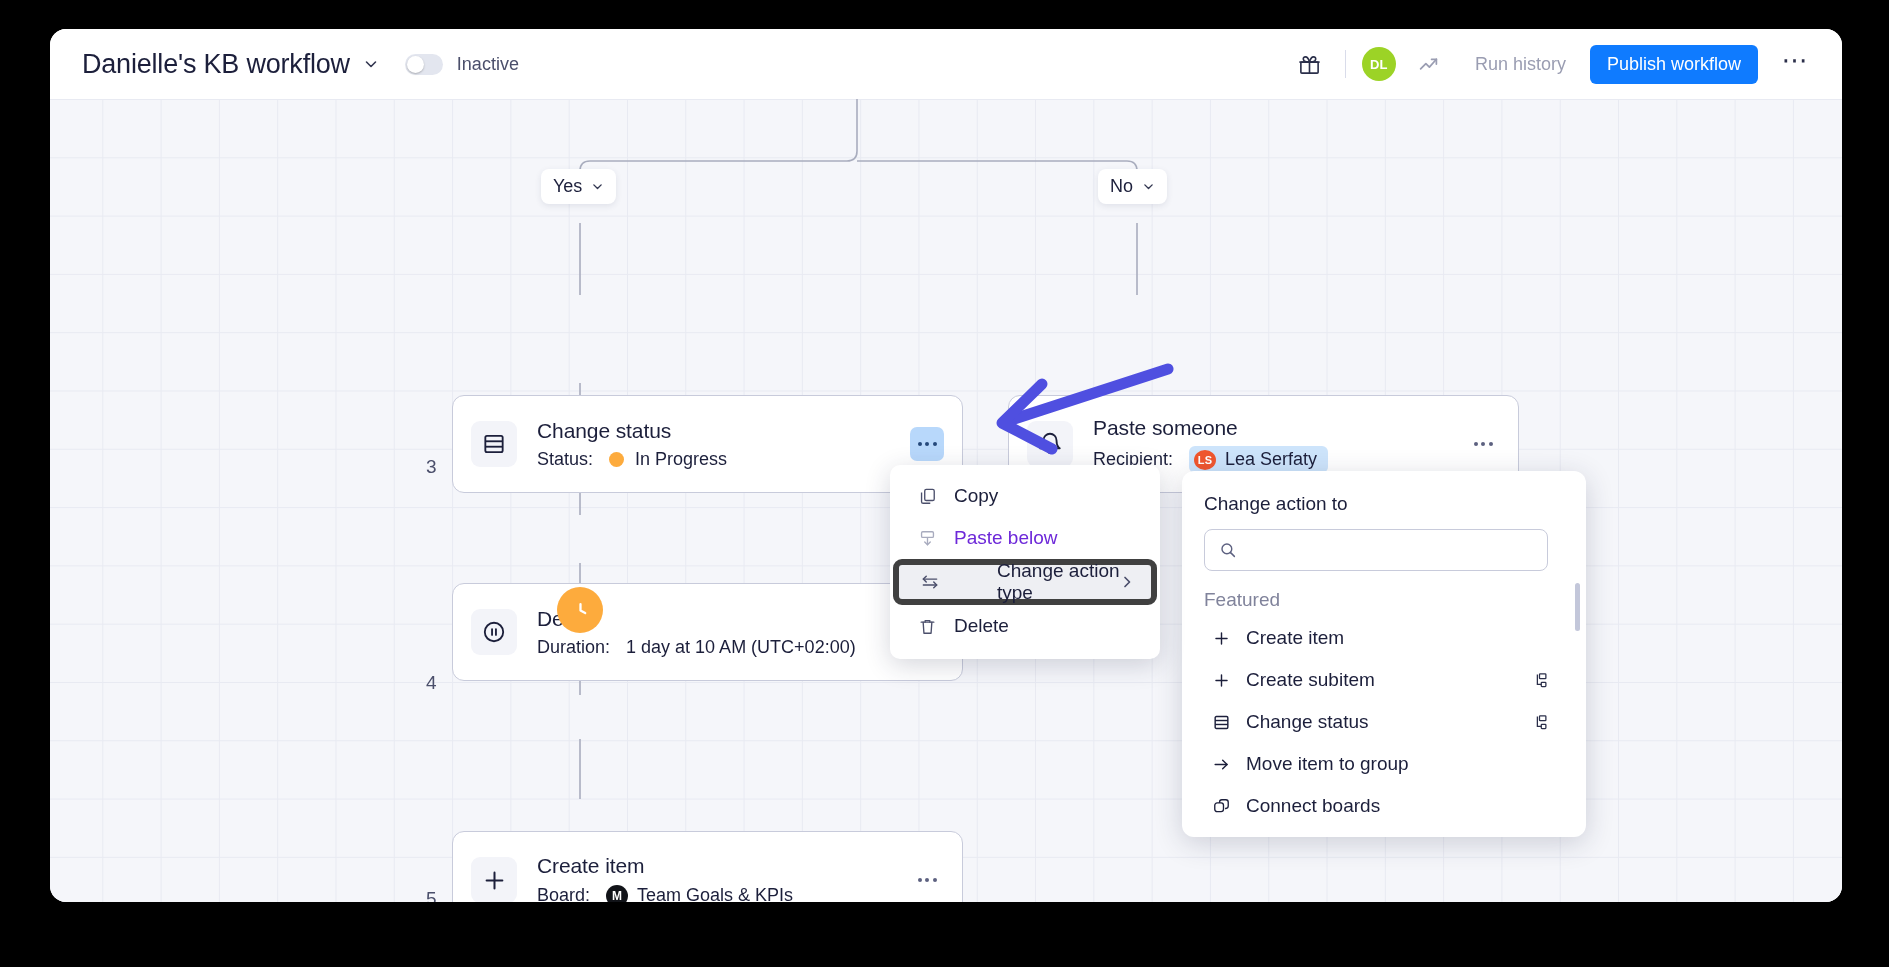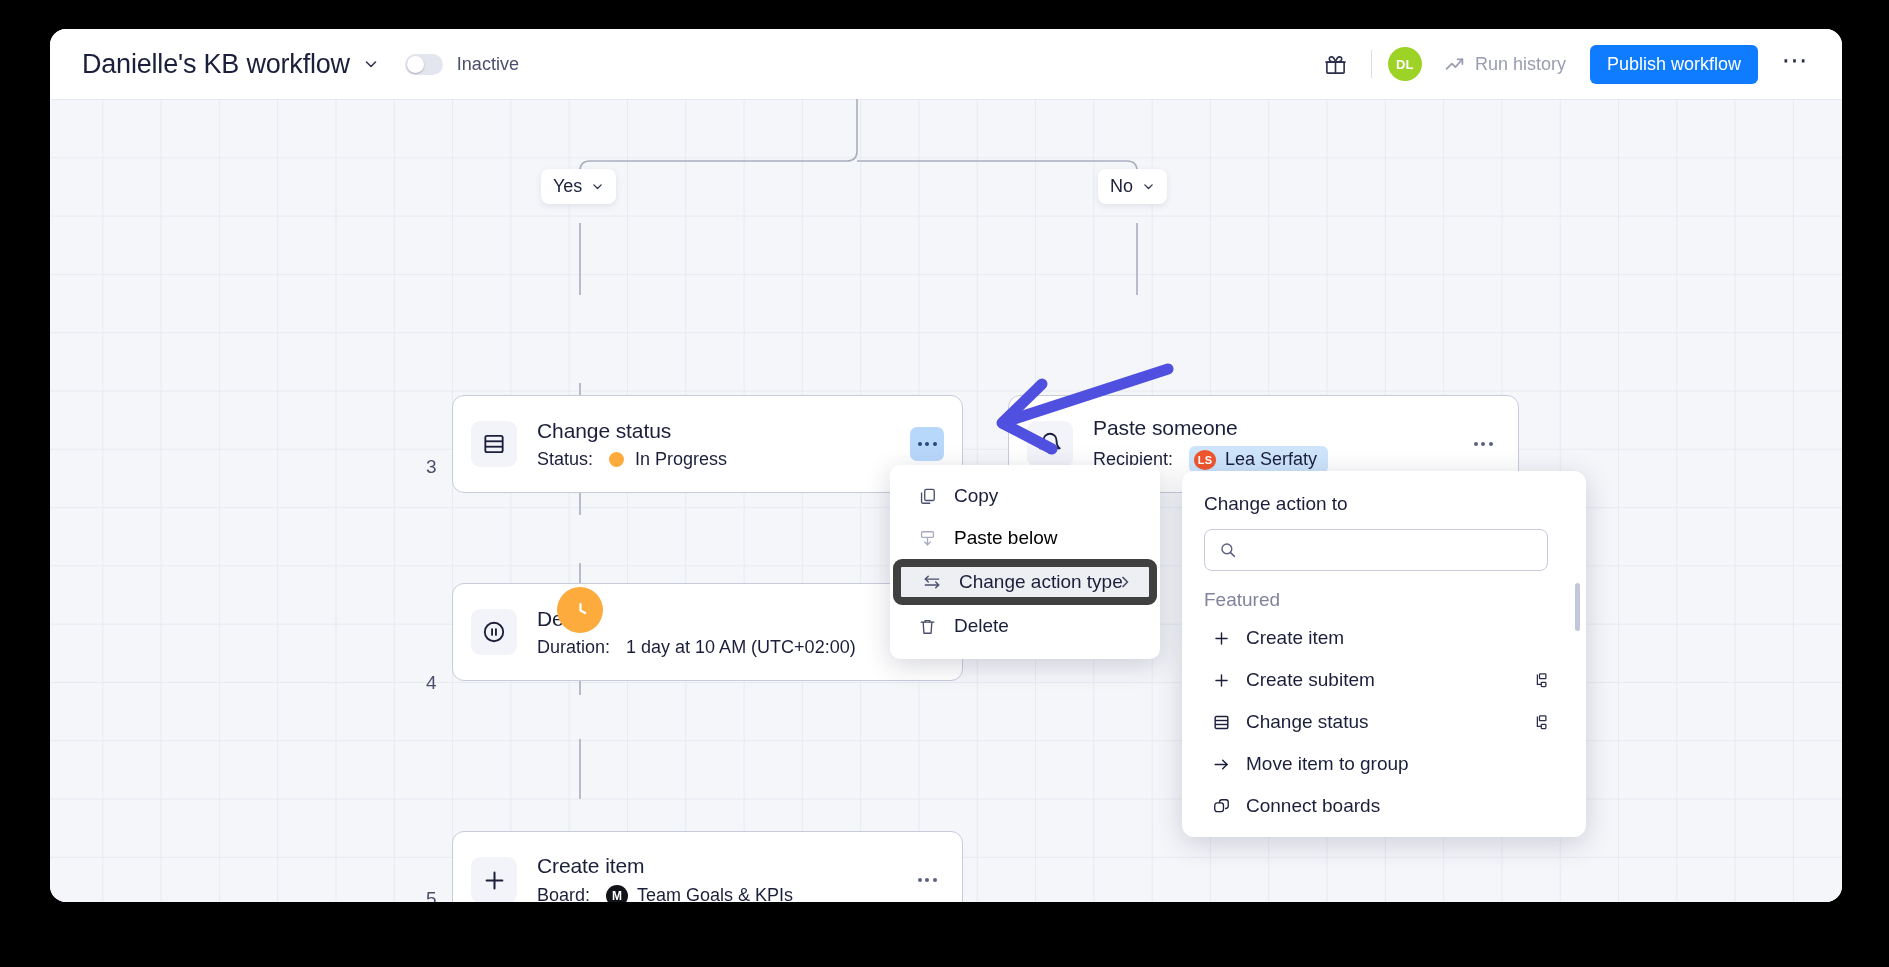--- a/index.html
+++ b/index.html
@@ -95,20 +95,21 @@
     font-weight: 700;
     display: flex; align-items: center; justify-content: center;
     letter-spacing: .3px;
   }
   #run-history {
     display: flex; align-items: center;
     margin-left: 22px;
     color: #9a9db2;
     font-size: 18px;
     white-space: nowrap;
+    gap: 26px;
   }
   #run-history .rh-ico { margin-right: 10px; display: inline-flex; }
   #publish-btn {
     margin-left: 24px;
     height: 39px;
     background: #0f7bff;
     color: #ffffff;
     font-size: 18px;
     border-radius: 6px;
     padding: 0 17px;
@@ -271,28 +272,29 @@
     color: #1c1f3b;
     position: relative;
     margin: 0 6px;
     border-radius: 6px;
   }
   .ctx-item .ic {
     width: 26px; margin-right: 14px;
     display: inline-flex; align-items: center; justify-content: center;
     color: #4b4f6b; flex: 0 0 auto;
   }
-  .ctx-item.disabled { color: #000000; }
+  .ctx-item.disabled { color: #6d28d9; }
   .ctx-item.disabled .ic { color: #a8abbe; }
   .ctx-item.highlighted {
     background: #eeeff3;
-    border: 8px solid #404040;
+    border: 6px solid #404040;
     border-radius: 9px;
     height: 46px;
     margin: 0 3px;
+    gap: 40px;
   }
   .ctx-item .arrow-r {
     position: absolute; right: 16px;
     color: #4b4f6b; display: inline-flex;
   }
 
   
   #submenu {
     position: absolute;
     width: 404px;

